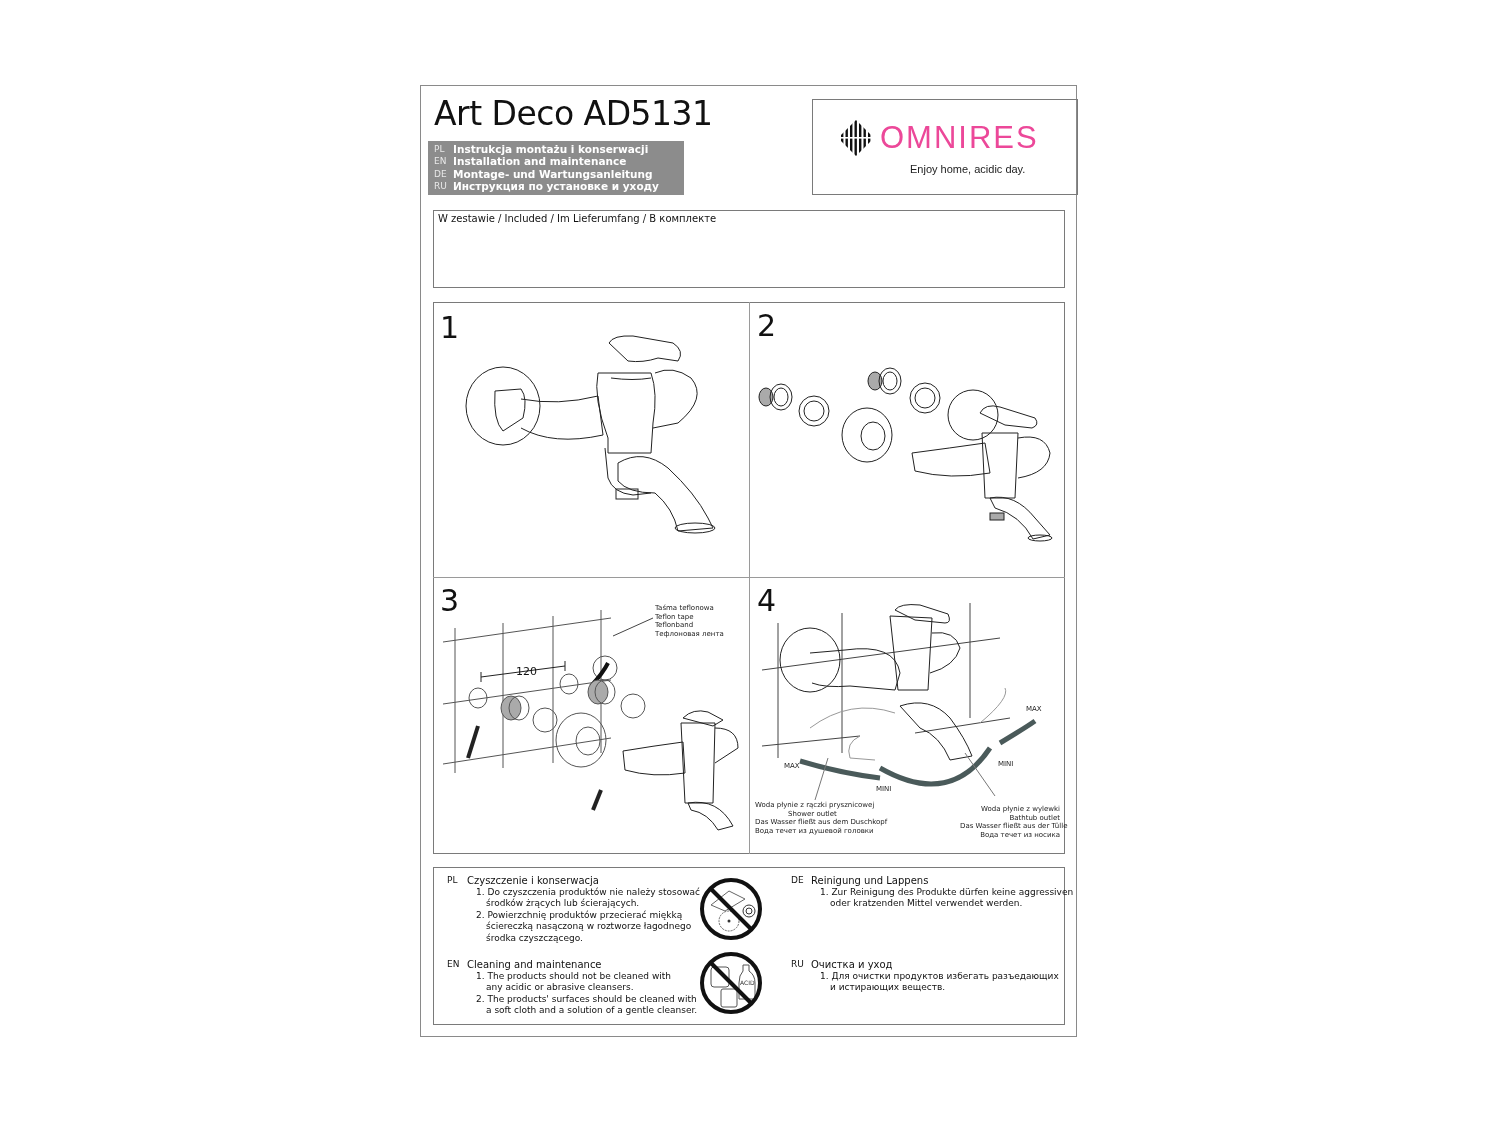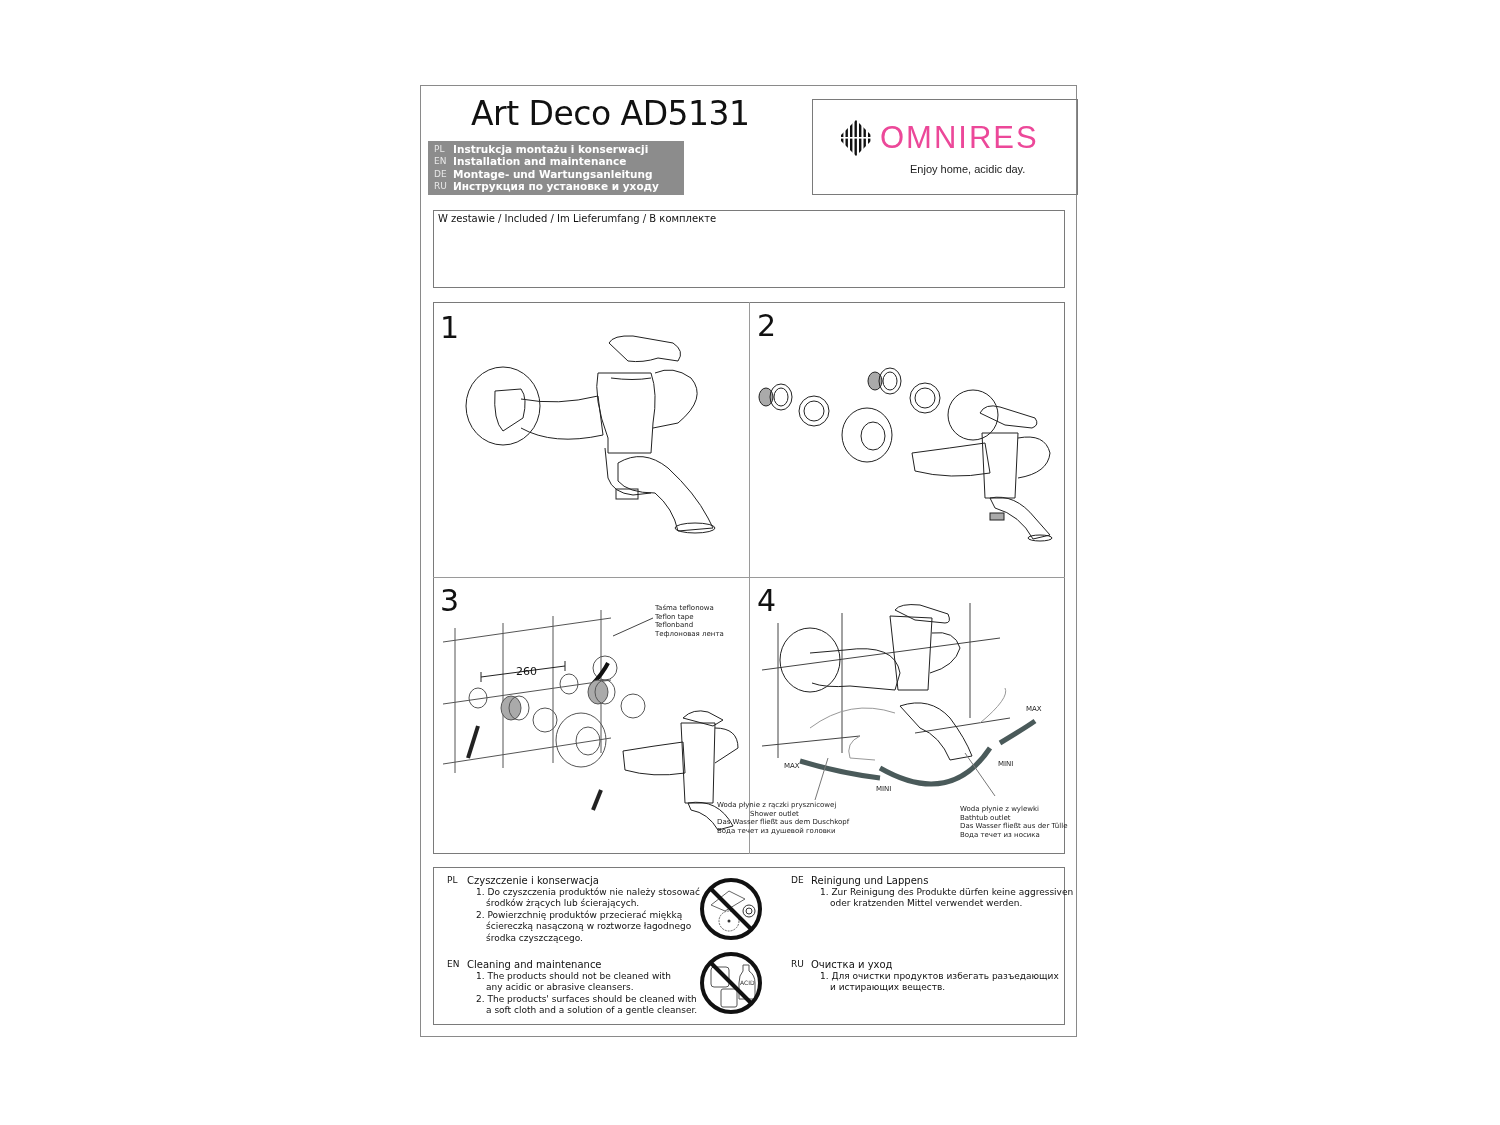--- a/index.html
+++ b/index.html
@@ -1,19 +1,19 @@
 <!DOCTYPE html>
 <html><head>
 <meta charset="utf-8">
 <style>
   html, body { margin:0; padding:0; background:#ffffff; }
   body { width:1500px; height:1125px; position:relative; font-family:"Liberation Sans", sans-serif; color:#111; overflow:hidden; }
   .abs { position:absolute; }
   .sheet { left:420px; top:85px; width:657px; height:952px; border:1px solid #8a8a8a; box-sizing:border-box; }
-  .title { left:434px; top:94px; font-size:33px; font-family:"DejaVu Sans", sans-serif; font-weight:400; color:#111; letter-spacing:-0.5px; white-space:nowrap;margin-left:37px; }
+  .title { left:434px; top:94px; font-size:33px; font-family:"DejaVu Sans", sans-serif; font-weight:400; color:#111; letter-spacing:-0.5px; white-space:nowrap; }
   .band { left:428px; top:141px; width:256px; height:54px; background:#8c8c8c; box-sizing:border-box; padding:2px 0 0 6px; }
   .band-row { display:flex; font-size:10.5px; line-height:12.4px; color:#fff; font-family:"DejaVu Sans", sans-serif; white-space:nowrap; }
   .band-row .code { width:19px; font-size:9px; color:#e8e8e8; }
   .band-row .txt { font-weight:bold; }
   .logo-box { left:812px; top:99px; width:266px; height:96px; border:1px solid #7a7a7a; box-sizing:border-box; }
   .logo-mark { left:838px; top:120px; }
   .logo-word { left:880px; top:120px; font-family:Liberation Sans, sans-serif; font-size:31px; letter-spacing:2px; color:#ec4899; }
   .logo-tag { left:910px; top:163px; font-size:11px; color:#222; }
   .included { left:433px; top:210px; width:632px; height:78px; border:1px solid #7a7a7a; box-sizing:border-box; }
   .included-label { left:438px; top:213px; font-size:10px; color:#111; font-family:"DejaVu Sans", sans-serif; }
@@ -154,21 +154,21 @@
   <path d="M282,150 Q305,150 305,170 L282,185" stroke="#222"></path>
   <path d="M255,225 Q285,220 300,248 L285,252 Q275,235 258,232 Z" stroke="#222"></path>
   <path d="M180,58 L220,40" stroke="#444"></path>
 </svg>
 <div class="abs small" style="left:655px;top:604px;">
   <div>Taśma teflonowa</div>
   <div>Teflon tape</div>
   <div>Teflonband</div>
   <div>Тефлоновая лента</div>
 </div>
-<div class="abs" style="left:516px;top:665px;font-size:11px;font-family:'DejaVu Sans',sans-serif;">260</div>
+<div class="abs" style="left:516px;top:665px;font-size:11px;font-family:'DejaVu Sans',sans-serif;">120</div>
 
 <div class="abs step-num" style="left:757px;top:583px;">4</div>
 <svg class="step-svg" style="left:750px;top:578px;" width="315" height="274" viewBox="0 0 315 274" fill="none" stroke="#444" stroke-width="1">
   <path d="M12,92 L250,60"></path>
     <path d="M12,168 L110,158"></path>
     <path d="M165,155 L260,140"></path>
   <path d="M28,45 L28,180"></path>
     <path d="M92,35 L92,175"></path>
     <path d="M220,25 L220,140"></path>
   <ellipse cx="60" cy="82" rx="30" ry="32" stroke="#222"></ellipse>
@@ -183,27 +183,27 @@
   <path d="M50,183 Q90,195 130,200" stroke="#4a5a5a" stroke-width="5"></path>
   <path d="M130,190 Q200,230 240,170" stroke="#4a5a5a" stroke-width="5"></path>
   <path d="M250,165 Q275,150 285,143" stroke="#4a5a5a" stroke-width="5"></path>
   <path d="M65,222 L78,180" stroke="#777"></path>
   <path d="M245,218 L215,175" stroke="#777"></path>
 </svg>
 <div class="abs small" style="left:784px;top:762px;">MAX</div>
 <div class="abs small" style="left:876px;top:785px;">MINI</div>
 <div class="abs small" style="left:1026px;top:705px;">MAX</div>
 <div class="abs small" style="left:998px;top:760px;">MINI</div>
-<div class="abs small" style="left:717px;top:801px;width:115px;text-align:center;">
+<div class="abs small" style="left:755px;top:801px;width:115px;text-align:center;">
   <div>Woda płynie z rączki prysznicowej</div>
   <div>Shower outlet</div>
   <div>Das Wasser fließt aus dem Duschkopf</div>
   <div>Вода течет из душевой головки</div>
 </div>
-<div class="abs small" style="left:960px;top:805px;width:100px;text-align:left;">
+<div class="abs small" style="left:960px;top:805px;width:100px;text-align:right;">
   <div>Woda płynie z wylewki</div>
   <div>Bathtub outlet</div>
   <div>Das Wasser fließt aus der Tülle</div>
   <div>Вода течет из носика</div>
 </div>
 
 <div class="abs care"></div>
 
 <div class="abs care-block" style="left:447px;top:875px;">
   <div class="care-head">

